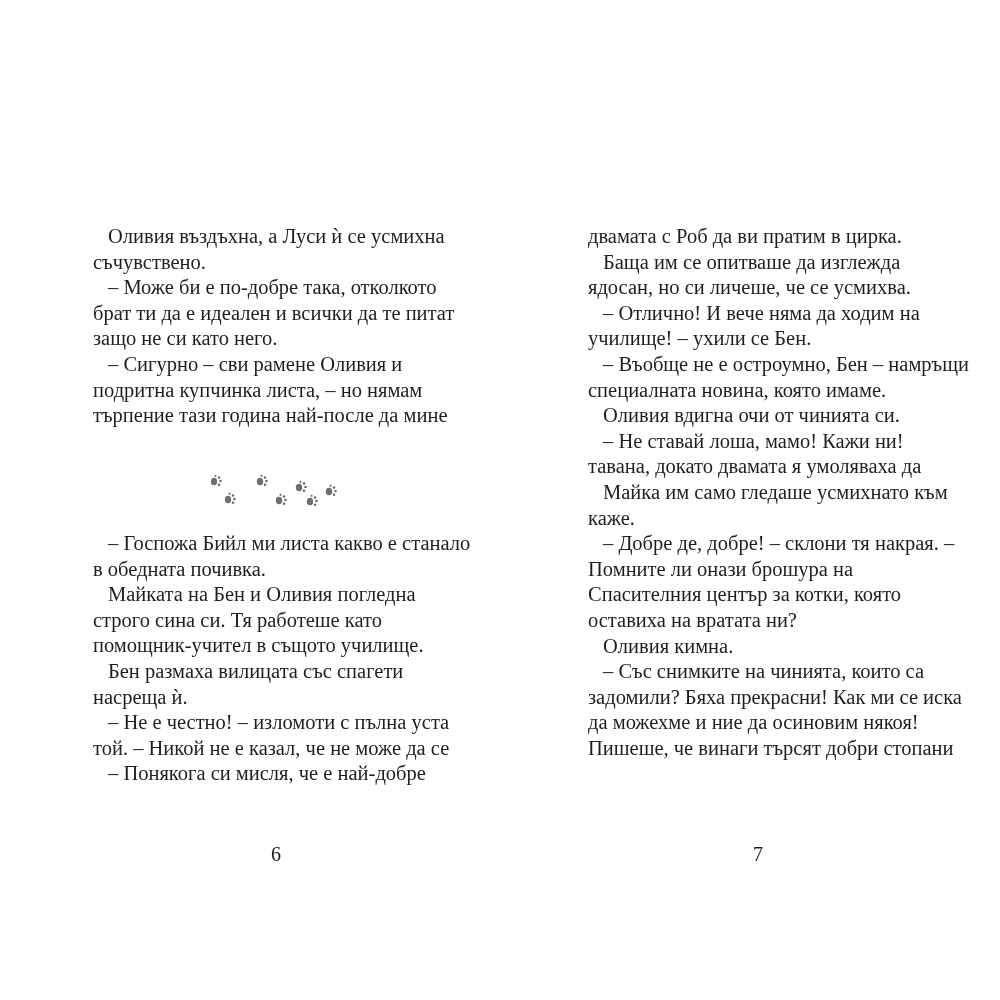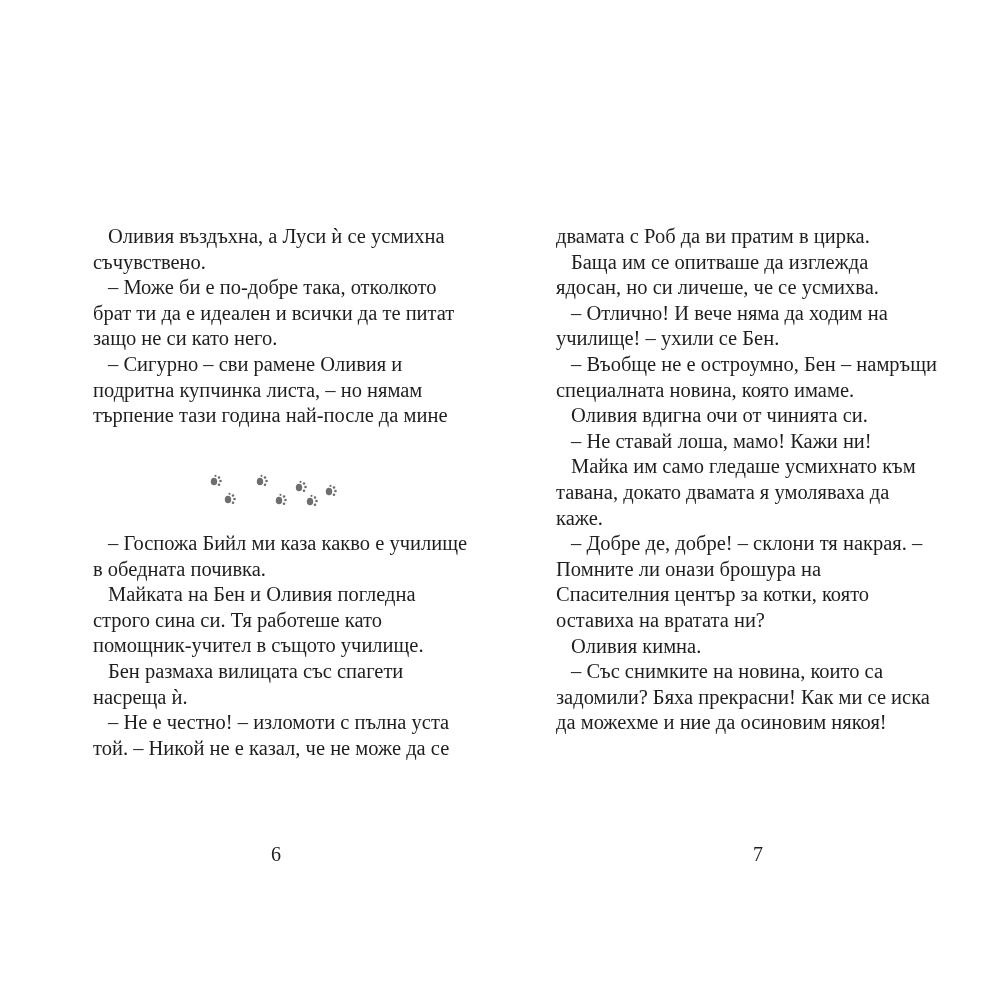--- a/index.html
+++ b/index.html
@@ -27,21 +27,21 @@
     }
     .page-left { left: 0; width: 500px; }
     .page-right { left: 500px; width: 500px; }
     .column {
       position: absolute;
       font-size: 20.5px;
       line-height: 25.6px;
       white-space: nowrap;
     }
     .page-left .column { left: 93px; top: 224px; }
-    .page-right .column { left: 56px; top: 224px; }
+    .page-right .column { left: 88px; top: 224px; }
     .line {
       display: block;
       height: 25.6px;
     }
     .line.indent { padding-left: 15px; }
     .paws {
       position: absolute;
       left: 205px;
       top: 470px;
       width: 140px;
@@ -126,54 +126,56 @@
       <svg class="paw" style="left:119px;top:14px" viewBox="0 0 14 14">
           <ellipse cx="5" cy="7.5" rx="3.2" ry="3.8" fill="#6e6e6e"></ellipse>
           <circle cx="10" cy="3.5" r="1.3" fill="#6e6e6e"></circle>
           <circle cx="11.5" cy="7" r="1.3" fill="#6e6e6e"></circle>
           <circle cx="10" cy="10.8" r="1.3" fill="#6e6e6e"></circle>
           <circle cx="6.5" cy="1.8" r="1.1" fill="#6e6e6e"></circle>
         </svg>
     </div>
 
     <div class="column" style="top:531px">
-      <span class="line indent">– Госпожа Бийл ми каза какво е училище</span>
+      <span class="line indent">– Госпожа Бийл ми листа какво е станало</span>
       <span class="line">в обедната почивка.</span>
       <span class="line indent">Майката на Бен и Оливия погледна</span>
       <span class="line">строго сина си. Тя работеше като</span>
       <span class="line">помощник-учител в същото училище.</span>
       <span class="line indent">Бен размаха вилицата със спагети</span>
       <span class="line">насреща ѝ.</span>
       <span class="line indent">– Не е честно! – изломоти с пълна уста</span>
       <span class="line">той. – Никой не е казал, че не може да се</span>
+      <span class="line indent">– Понякога си мисля, че е най-добре</span>
     </div>
 
     <div class="page-number">6</div>
   </div>
 
   <div class="page page-right">
     <div class="column">
       <span class="line">двамата с Роб да ви пратим в цирка.</span>
       <span class="line indent">Баща им се опитваше да изглежда</span>
       <span class="line">ядосан, но си личеше, че се усмихва.</span>
       <span class="line indent">– Отлично! И вече няма да ходим на</span>
       <span class="line">училище! – ухили се Бен.</span>
       <span class="line indent">– Въобще не е остроумно, Бен – намръщи</span>
       <span class="line">специалната новина, която имаме.</span>
       <span class="line indent">Оливия вдигна очи от чинията си.</span>
       <span class="line indent">– Не ставай лоша, мамо! Кажи ни!</span>
+      <span class="line">тавана, докато двамата я умоляваха да</span>
       <span class="line indent">Майка им само гледаше усмихнато към</span>
-      <span class="line">тавана, докато двамата я умоляваха да</span>
       <span class="line">каже.</span>
       <span class="line indent">– Добре де, добре! – склони тя накрая. –</span>
       <span class="line">Помните ли онази брошура на</span>
       <span class="line">Спасителния център за котки, която</span>
       <span class="line">оставиха на вратата ни?</span>
       <span class="line indent">Оливия кимна.</span>
-      <span class="line indent">– Със снимките на новина, които са</span>
+      <span class="line indent">– Със снимките на чинията, които са</span>
       <span class="line">задомили? Бяха прекрасни! Как ми се иска</span>
       <span class="line">да можехме и ние да осиновим някоя!</span>
+      <span class="line">Пишеше, че винаги търсят добри стопани</span>
     </div>
 
     <div class="page-number">7</div>
   </div>
 
 </div>
 
 </body></html>

